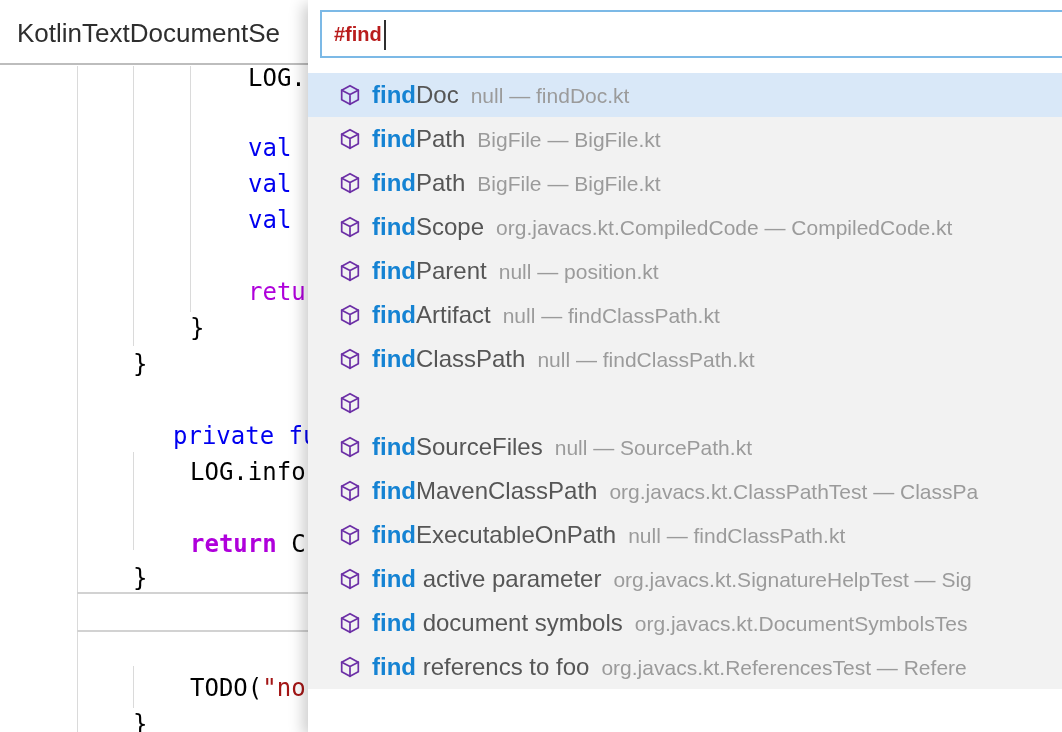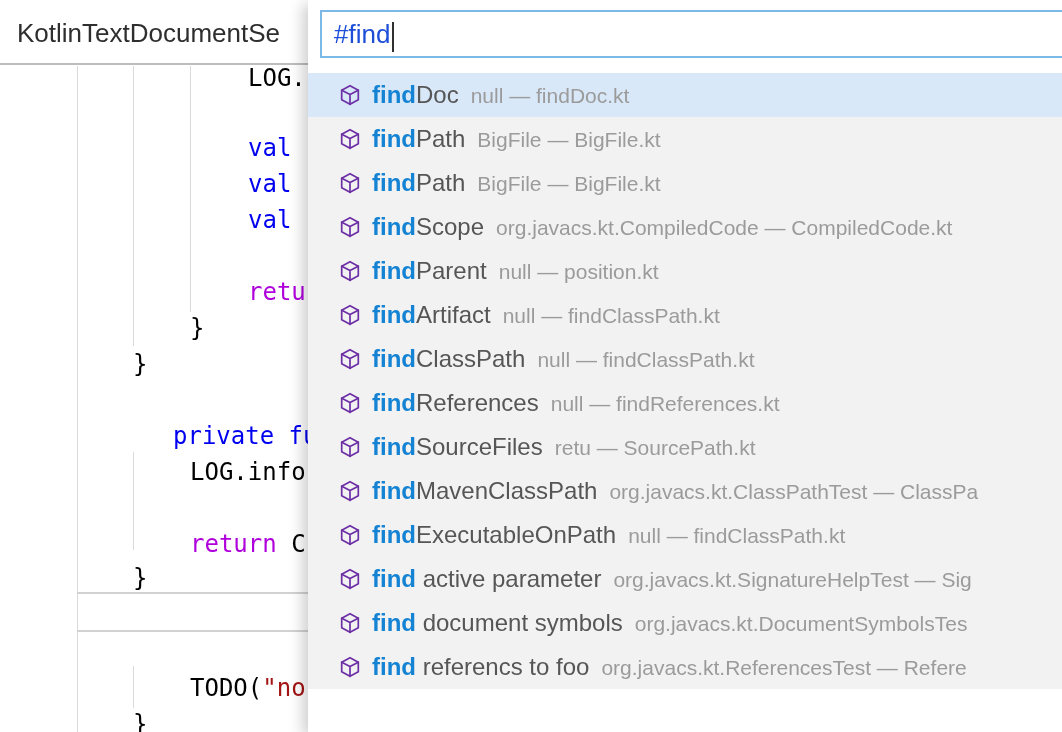--- a/index.html
+++ b/index.html
@@ -36,21 +36,21 @@
   .overlay {
     position:absolute; left:308px; top:0; width:754px; height:732px;
     background:#ffffff; z-index:5; overflow:hidden;
     box-shadow:-5px 4px 14px rgba(0,0,0,0.20);
   }
   .search-box {
     position:absolute; left:12px; top:10px; width:760px; height:48px;
     border:2px solid #7cb9e6; background:#ffffff;
     line-height:44px; padding-left:12px; white-space:nowrap;
   }
-  .query { font-size:26px; color:#1d4ed8; }
+  .query { font-size:20px; color:#b91c1c;font-weight:bold; }
   .caret {
     display:inline-block; width:2px; height:30px; background:#2f2f2f;
     vertical-align:middle; margin-left:2px; margin-top:-4px;
   }
   .result-list { position:absolute; left:0; top:73px; width:754px; }
   .row {
     height:44px; display:flex; align-items:center; padding-left:30px;
     background:#f2f2f2; white-space:nowrap; cursor:default;
   }
   .row.selected { background:#d9e8f8; }
@@ -77,21 +77,21 @@
 
   <div class="code-line" style="left: 248px; top: 63px;"><span style="color: rgb(0, 0, 0);">LOG.</span></div>
       <div class="code-line" style="left: 248px; top: 133px;"><span style="color: rgb(0, 0, 240);">val</span></div>
       <div class="code-line" style="left: 248px; top: 169px;"><span style="color: rgb(0, 0, 240);">val</span><span style="color: rgb(0, 0, 0);"> (</span></div>
       <div class="code-line" style="left: 248px; top: 205px;"><span style="color: rgb(0, 0, 240);">val</span></div>
       <div class="code-line" style="left: 248px; top: 277px;"><span style="color: rgb(175, 0, 219);">retu</span></div>
       <div class="code-line" style="left: 190px; top: 313px;"><span style="color: rgb(0, 0, 0);">}</span></div>
       <div class="code-line" style="left: 133px; top: 349px;"><span style="color: rgb(0, 0, 0);">}</span></div>
       <div class="code-line" style="left: 133px; top: 421px; margin-left: 40px;"><span style="color: rgb(0, 0, 240);">private fun</span><span style="color: rgb(0, 0, 0);">&lt;</span></div>
       <div class="code-line" style="left: 190px; top: 457px;"><span style="color: rgb(0, 0, 0);">LOG.info</span></div>
-      <div class="code-line" style="left: 190px; top: 529px;"><span style="color: rgb(175, 0, 219);">return</span><span style="color: rgb(0, 0, 0);"> C</span></div>
+      <div class="code-line" style="left: 190px; top: 529px;"><span style="color: rgb(175, 0, 219); font-weight: bold;">return</span><span style="color: rgb(0, 0, 0);"> C</span></div>
       <div class="code-line" style="left: 133px; top: 563px;"><span style="color: rgb(0, 0, 0);">}</span></div>
       <div class="code-line" style="left: 190px; top: 673px;"><span style="color: rgb(0, 0, 0);">TODO(</span><span style="color: rgb(163, 21, 21);">"no</span></div>
       <div class="code-line" style="left: 133px; top: 709px;"><span style="color: rgb(0, 0, 0);">}</span></div>
     </div>
 
   <div class="tabbar">
     <div class="tab-title">KotlinTextDocumentSe</div>
   </div>
 
   <div class="overlay">
@@ -163,30 +163,29 @@
           </span>
           <span class="row-text"><span class="sym-name"><span class="match">find</span><span class="rest">ClassPath</span></span><span class="sym-detail">null — findClassPath.kt</span></span>
         </div>
         <div class="row">
           <span class="sym-icon">
             <svg width="24" height="24" viewBox="0 0 24 24" fill="none" stroke="#6c2fa6" stroke-width="1.7" stroke-linejoin="round" stroke-linecap="round">
               <path d="M12 2.7 L20.3 7.2 V16.8 L12 21.3 L3.7 16.8 V7.2 Z"></path>
               <path d="M3.7 7.2 L12 11.6 L20.3 7.2 M12 11.6 V21.3"></path>
             </svg>
           </span>
-          <span class="row-text"><span class="sym-name"><span class="match">find</span><span class="rest">References</span></span><span class="sym-detail">null — findReferences.kt</span></span>
-        </div>
-        <div class="row">
-          <span class="sym-icon">
-            <svg width="24" height="24" viewBox="0 0 24 24" fill="none" stroke="#6c2fa6" stroke-width="1.7" stroke-linejoin="round" stroke-linecap="round">
-              <path d="M12 2.7 L20.3 7.2 V16.8 L12 21.3 L3.7 16.8 V7.2 Z"></path>
-              <path d="M3.7 7.2 L12 11.6 L20.3 7.2 M12 11.6 V21.3"></path>
-            </svg>
-          </span>
-          <span class="row-text"><span class="sym-name"><span class="match">find</span><span class="rest">SourceFiles</span></span><span class="sym-detail">retu — SourcePath.kt</span></span>
+        </div>
+        <div class="row">
+          <span class="sym-icon">
+            <svg width="24" height="24" viewBox="0 0 24 24" fill="none" stroke="#6c2fa6" stroke-width="1.7" stroke-linejoin="round" stroke-linecap="round">
+              <path d="M12 2.7 L20.3 7.2 V16.8 L12 21.3 L3.7 16.8 V7.2 Z"></path>
+              <path d="M3.7 7.2 L12 11.6 L20.3 7.2 M12 11.6 V21.3"></path>
+            </svg>
+          </span>
+          <span class="row-text"><span class="sym-name"><span class="match">find</span><span class="rest">SourceFiles</span></span><span class="sym-detail">null — SourcePath.kt</span></span>
         </div>
         <div class="row">
           <span class="sym-icon">
             <svg width="24" height="24" viewBox="0 0 24 24" fill="none" stroke="#6c2fa6" stroke-width="1.7" stroke-linejoin="round" stroke-linecap="round">
               <path d="M12 2.7 L20.3 7.2 V16.8 L12 21.3 L3.7 16.8 V7.2 Z"></path>
               <path d="M3.7 7.2 L12 11.6 L20.3 7.2 M12 11.6 V21.3"></path>
             </svg>
           </span>
           <span class="row-text"><span class="sym-name"><span class="match">find</span><span class="rest">MavenClassPath</span></span><span class="sym-detail">org.javacs.kt.ClassPathTest — ClassPa</span></span>
         </div>

